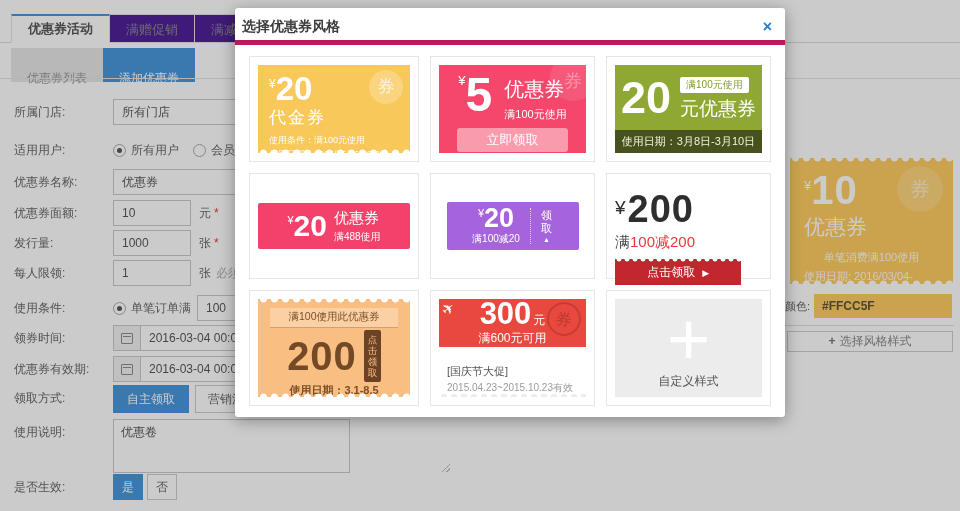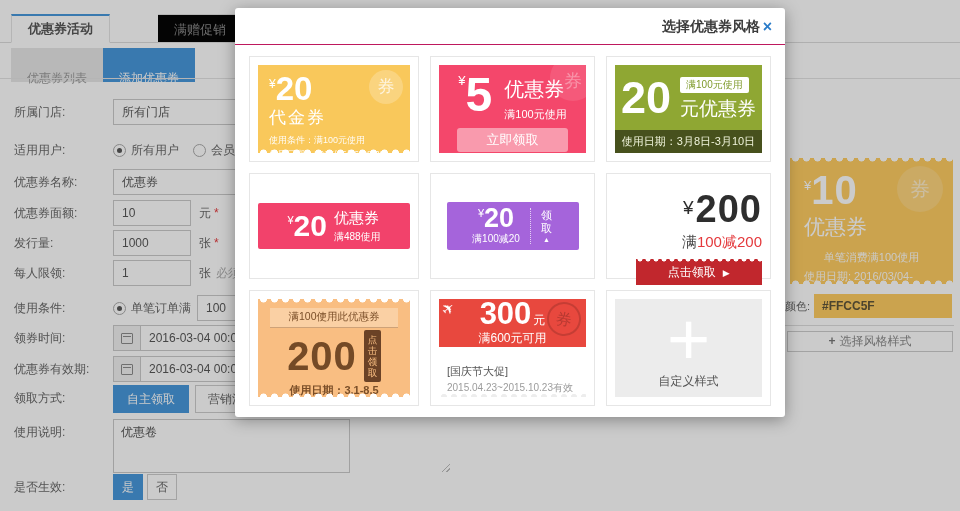--- a/index.html
+++ b/index.html
@@ -1,23 +1,23 @@
 <!DOCTYPE html>
 <html><head>
 <meta charset="utf-8">
 <style>
   * { margin:0; padding:0; box-sizing:border-box; font-family:"Liberation Sans","DejaVu Sans",sans-serif; }
   html,body { width:960px; height:511px; overflow:hidden; background:#fff; }
   .stage { position:relative; width:960px; height:511px; background:#fff; }
 
   
   .tabbar { position:absolute; left:0; top:14px; right:0; height:29px; border-bottom:1px solid #dcdcdc; }
-  .tabs { position:absolute; left:11px; top:0; display:flex;gap:48px; }
+  .tabs { position:absolute; left:11px; top:0; display:flex; }
   .tab { height:29px; line-height:29px; padding:0 16px; font-size:13px; color:#888;
-         background:#000000; border:1px solid #e3e3e3; border-left:none; cursor:pointer; }
+         background:#4c1d95; border:1px solid #e3e3e3; border-left:none; cursor:pointer; }
   .tab:first-child { border-left:1px solid #e3e3e3; }
   .tab.active { background:#fff; border-top:2px solid #4596DB; border-bottom:1px solid #fff;
                 color:#555; font-weight:bold; line-height:25px; }
   .subnav { position:absolute; left:11px; top:48px; display:flex; }
   .subbtn { height:27px; line-height:27px; padding:17px 16px; font-size:12px; cursor:pointer; }
   .subbtn.gray { background:#e7e7e7; color:#999; }
   .subbtn.blue { background:#4596DB; color:#fff; }
   .hdiv { position:absolute; left:0; right:0; top:78px; border-top:1px solid #e3e3e3; }
 
   .form-row { position:absolute; left:14px; width:420px; height:26px; }
@@ -58,21 +58,21 @@
                    border:none; font-size:12px; font-weight:bold; color:#5d5236; padding:0 8px; outline:none; }
   .pv-div { position:absolute; left:782px; right:6px; top:325px; border-top:1px solid #ddd; }
   .style-btn { position:absolute; left:787px; top:331px; width:166px; height:21px; line-height:19px; background:#fff;
                border:1px solid #ccc; color:#888; font-size:12px; text-align:center; cursor:pointer; }
   .style-btn .plus { font-weight:bold; margin-right:4px; color:#777; }
 
   
   .overlay { position:absolute; left:0; top:0; right:0; bottom:0; background:rgba(20,20,20,0.22); z-index:50; }
   .modal { position:absolute; left:235px; top:8px; width:550px; height:409px; background:#fff; z-index:60;
            border-radius:3px; box-shadow:0 3px 16px rgba(0,0,0,0.35); }
-  .modal-head { height:37px; border-bottom:1px solid #be185d; padding:0 25px; position:relative;text-align:right; }
+  .modal-head { height:37px; border-bottom:5px solid #be185d; padding:0 7px; position:relative; }
   .modal-title { line-height:37px; font-size:14px; font-weight:bold; color:#3c3c3c; }
   .modal-close { position:absolute; right:13px; top:0; line-height:37px; font-size:16px; font-weight:bold; color:#2a7cc9; cursor:pointer; }
   .modal-body { padding:11px 14px; display:grid; grid-template-columns:repeat(3,1fr); grid-template-rows:106px 106px 116px; gap:11px; }
   .cell { border:1px solid #e6e6e6; background:#fff; padding:8px; display:flex; align-items:center; justify-content:center; position:relative; cursor:pointer; }
 
   .perf { position:absolute; left:0; right:0; height:7px; background-repeat:repeat-x; background-size:11px 7px; }
   .perf.top { top:0; background-image:radial-gradient(circle at 5.5px 0px, #fff 3.2px, rgba(255,255,255,0) 3.8px); }
   .perf.bot { bottom:0; background-image:radial-gradient(circle at 5.5px 7px, #fff 3.2px, rgba(255,255,255,0) 3.8px); }
   .perf.bot-gray { bottom:0; height:6px; background-size:10px 6px;
                    background-image:radial-gradient(circle at 5px 6px, #ededed 2.8px, rgba(255,255,255,0) 3.4px); }
@@ -119,21 +119,21 @@
   .c-purple { width:132px; height:48px; background:#A564DB; border-radius:2px; color:#fff;
               display:flex; align-items:center; justify-content:center; }
   .c-purple .cur { font-size:11px; vertical-align:10px; }
   .c-purple .num { font-size:27px; font-weight:bold; line-height:24px; }
   .c-purple .cond { font-size:10px; margin-top:1px; }
   .c-purple .vdiv { width:0; height:36px; border-left:1px dotted rgba(255,255,255,0.7); margin:0 9px 0 10px; }
   .c-purple .vtext { width:13px; font-size:11px; line-height:13px; word-break:break-all; text-align:center; }
   .c-purple .tri { font-size:7px; text-align:center; margin-top:1px; }
 
   
-  .c-wred { width:100%; height:100%; display:flex; flex-direction:column; align-items:flex-end; justify-content:flex-start; }
+  .c-wred { width:100%; height:100%; display:flex; flex-direction:column; align-items:flex-start; justify-content:flex-start; }
   .c-wred .amt { margin-top:6px; color:#2e2e2e; }
   .c-wred .cur { font-size:19px; vertical-align:8px; margin-right:2px; }
   .c-wred .num { font-size:38px; font-weight:bold; letter-spacing:1px; }
   .c-wred .cond { font-size:15px; color:#4a4a4a; margin:2px 0 7px; }
   .c-wred .cond .red { color:#E4393C; }
   .c-wred .bar { width:86%; height:26px; line-height:26px; background:#C1272D; color:#fff; font-size:12px;
                  text-align:center; position:relative; }
   .c-wred .bar .perf { height:5px; background-size:8px 5px;
                        background-image:radial-gradient(circle at 4px 0px, #fff 2.2px, rgba(255,255,255,0) 2.8px); top:0; }
   .c-wred .arr { font-size:9px; margin-left:7px; }

